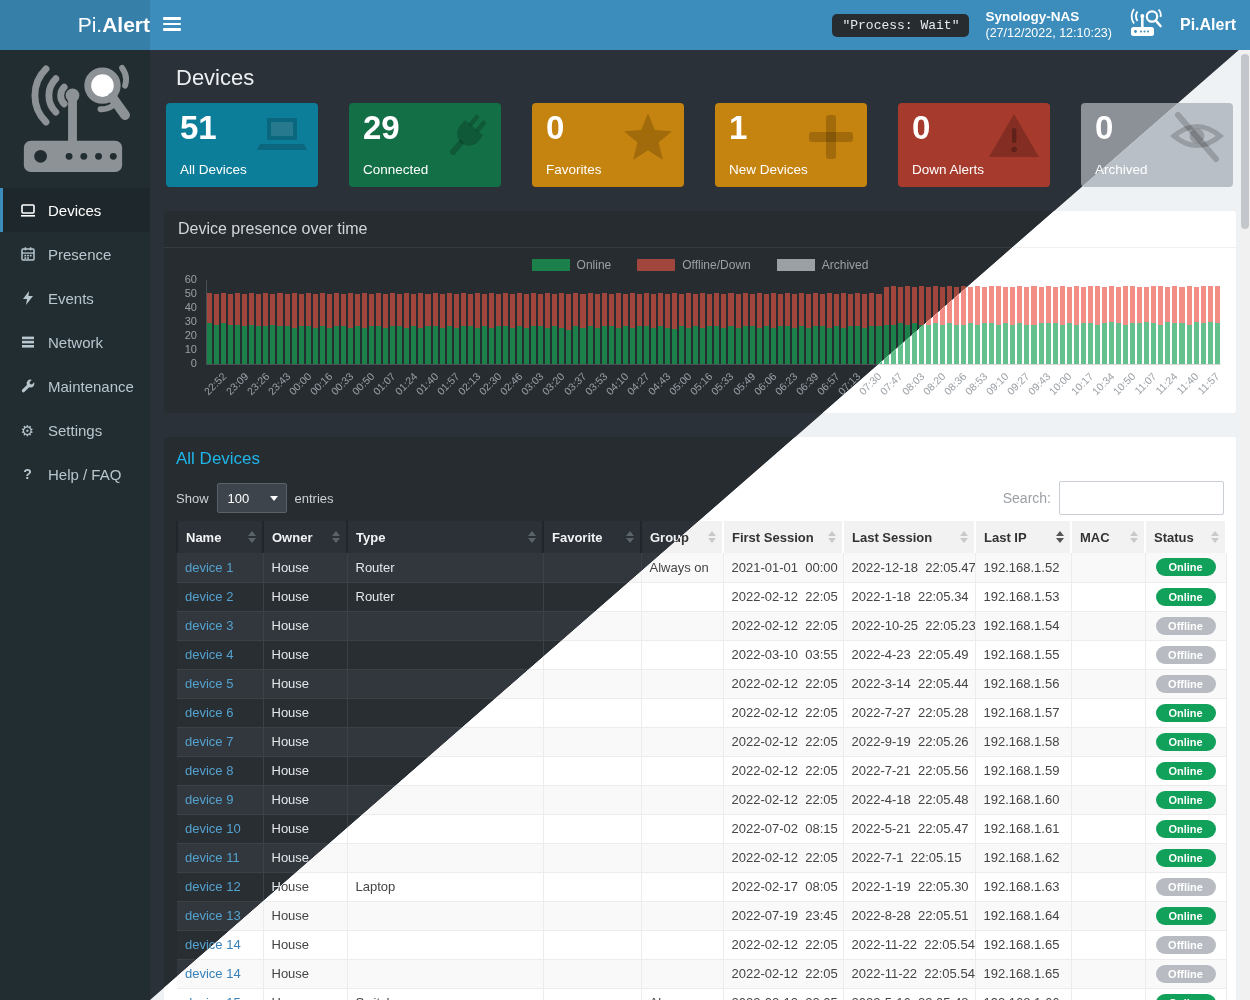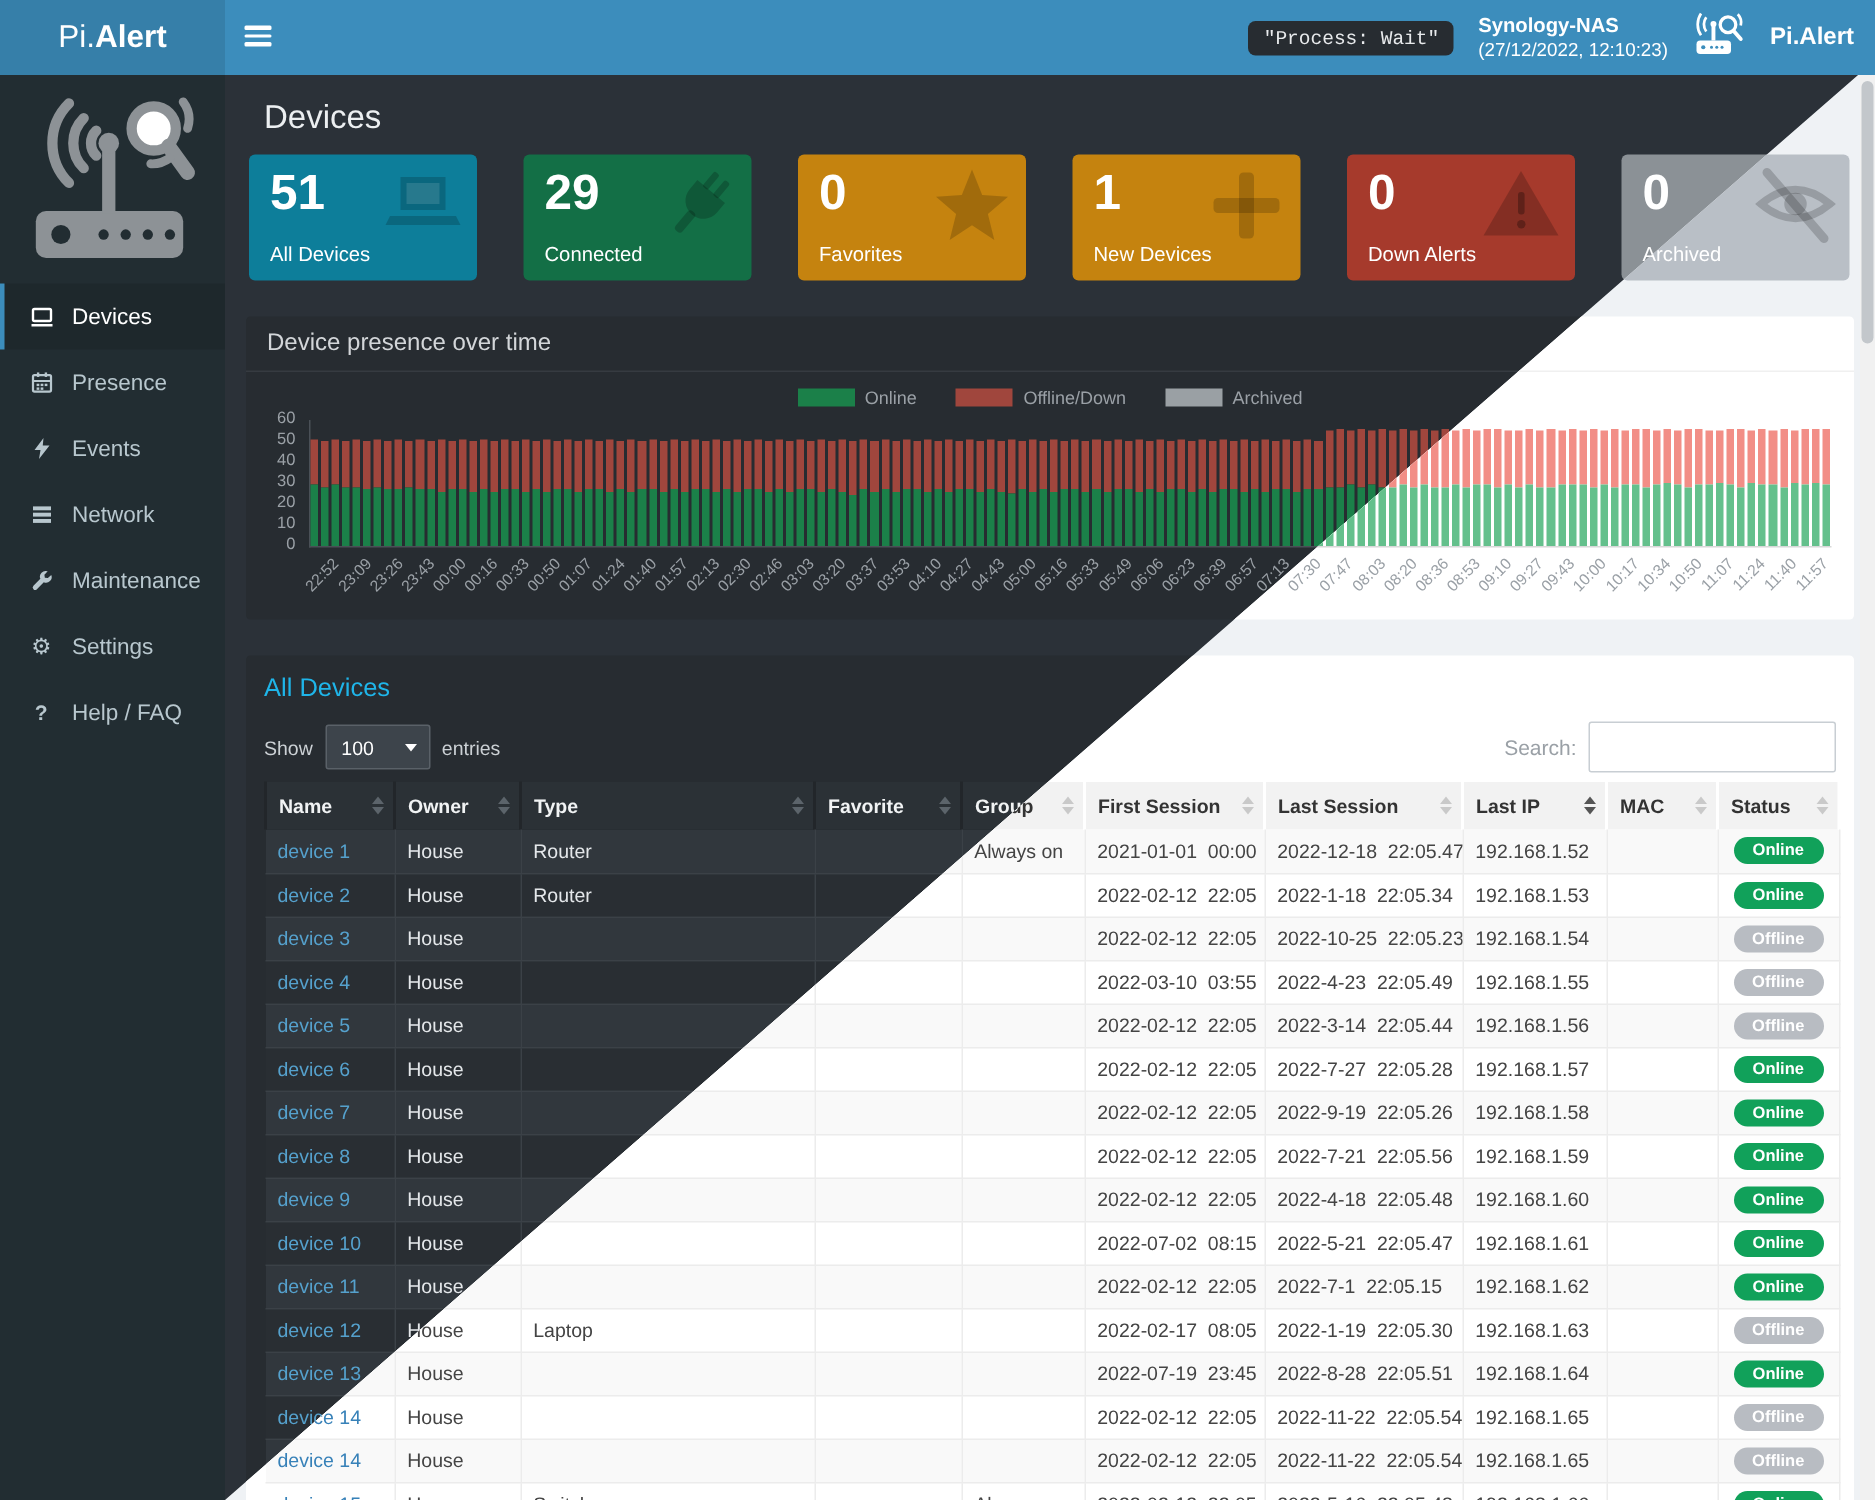--- a/index.html
+++ b/index.html
@@ -22,21 +22,21 @@
     --axis:#d8d8d8; --bar-on:#64c08c; --bar-off:#f28e86; --bar-arch:#c9ced2;
     --thead-bg:#f2f2f2; --thead-text:#333; --thead-sep:#ffffff;
     --row-a:#f9f9f9; --row-b:#ffffff; --cellb:#ececec; --link:#3781b8;
     --ctrl-text:#333; --sel-bg:#fff; --sel-border:#bbb; --sel-text:#555;
     --sortc:#c9c9c9; --sortc-active:#555; --card-gray:#b9bfc6; --input-b:#c8ced3; --input-bg:#fff;
   }
 
   
   .navbar{position:absolute;left:0;top:0;width:1250px;height:50px;background:#3c8dbc;z-index:5;}
   .brand{position:absolute;left:0;top:0;width:150px;height:50px;background:#367fa9;color:#fff;
-         display:flex;align-items:center;justify-content:center;font-size:21px;cursor:pointer;}
+         display:flex;align-items:center;justify-content:flex-end;font-size:21px;cursor:pointer;}
   .brand .bold{font-weight:bold;}
   .hamburger{position:absolute;left:163px;top:17px;width:18px;cursor:pointer;}
   .hamburger span{display:block;height:2.5px;background:#fff;margin-bottom:3px;border-radius:1px;}
   .nav-right{position:absolute;right:14px;top:0;height:50px;display:flex;align-items:center;gap:16px;}
   .process-badge{background:#272c31;color:#e8eaec;border-radius:5px;padding:4px 10px;
         font-family:"Liberation Mono","DejaVu Sans Mono",monospace;font-size:13px;}
   .host-block{color:#fff;text-align:left;line-height:1.25;}
   .host-name{font-weight:bold;font-size:13.5px;}
   .host-time{font-size:12.5px;}
   .nav-app{color:#fff;font-weight:bold;font-size:16px;}

